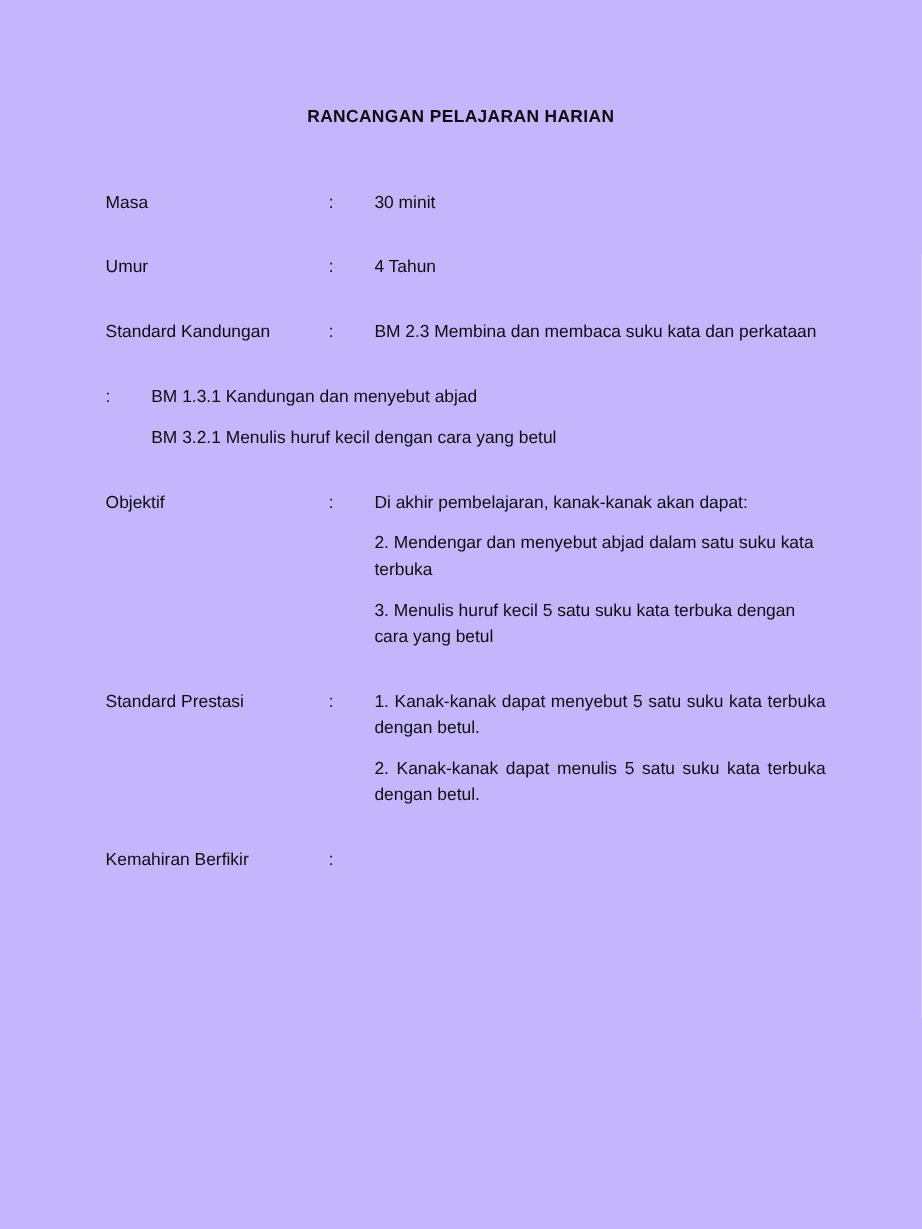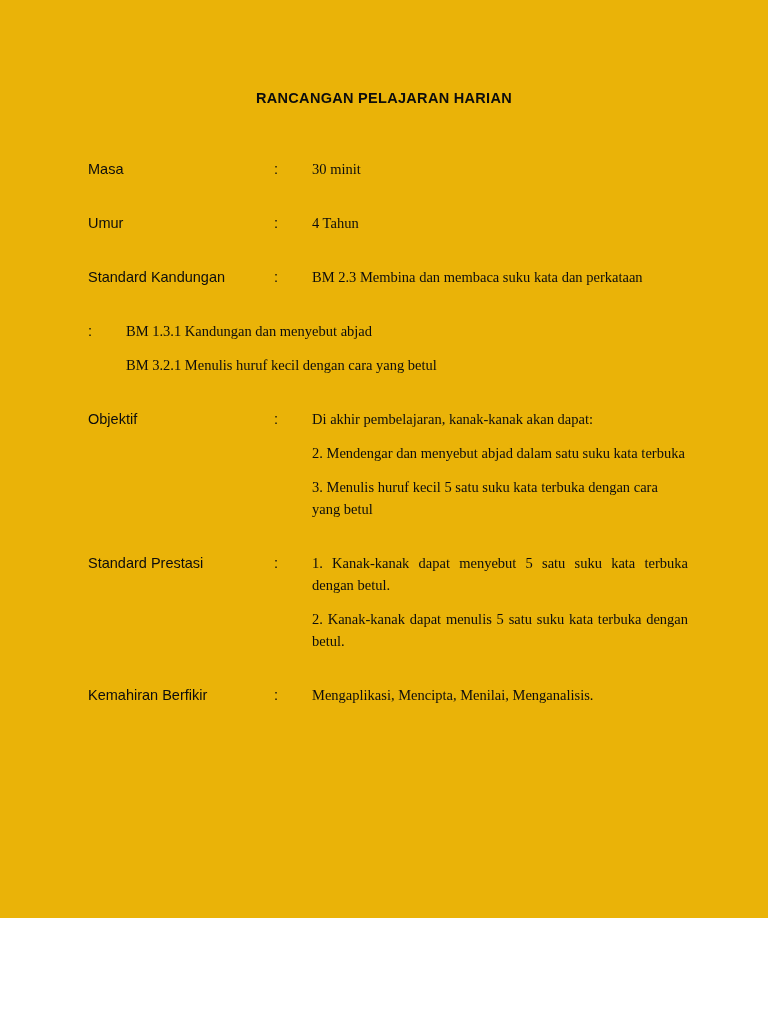--- a/index.html
+++ b/index.html
@@ -13,22 +13,22 @@
     font-family: "Liberation Sans", sans-serif;
     color: #111111;
     position: relative;
     overflow: hidden;
   }
   .page {
     position: absolute;
     top: 0;
     left: 0;
     width: 768px;
-    height: 918px;
-    background: #eab308;
+    height: 1024px;
+    background: #c4b5fd;
   }
   .doc-title {
     position: absolute;
     top: 90px;
     left: 0;
     width: 768px;
     text-align: center;
     font-size: 14.5px;
     font-weight: bold;
     letter-spacing: 0.3px;
@@ -58,21 +58,20 @@
     flex: 0 0 38px;
     font-size: 14.5px;
     line-height: 22px;
     color: #0d0d0d;
   }
   .value {
     flex: 1 1 auto;
     font-size: 14.5px;
     line-height: 22px;
     color: #0d0d0d;
-    font-family: Liberation Serif, serif;
   }
   .value p {
     margin: 0 0 12px 0;
   }
   .value p:last-child {
     margin-bottom: 0;
   }
   .value p.justified {
     text-align: justify;
     text-align-last: left;
@@ -137,19 +136,16 @@
       <div class="colon">:</div>
       <div class="value">
         <p class="justified">1. Kanak-kanak dapat menyebut 5 satu suku kata terbuka dengan  betul.</p>
         <p class="justified">2. Kanak-kanak dapat menulis 5 satu suku kata terbuka dengan betul.</p>
       </div>
     </div>
 
     <div class="row">
       <div class="label">Kemahiran Berfikir</div>
       <div class="colon">:</div>
-      <div class="value">
-        <p>Mengaplikasi, Mencipta, Menilai, Menganalisis.</p>
-      </div>
     </div>
 
   </div>
 </div>
 
 </body></html>

